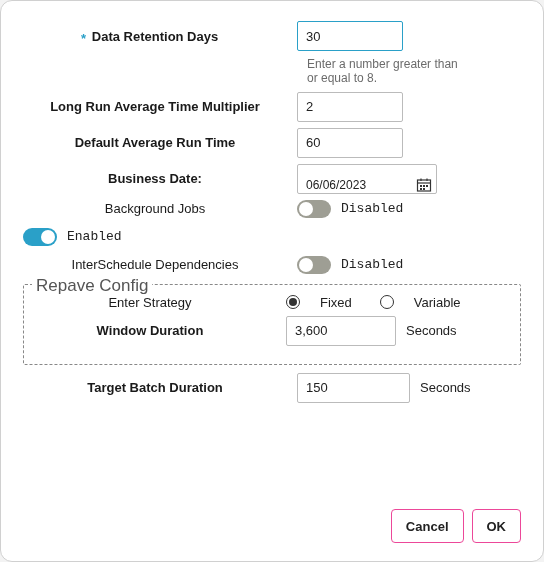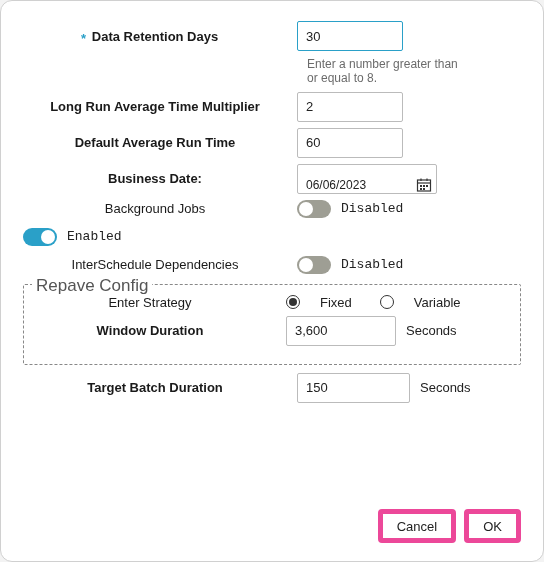--- a/index.html
+++ b/index.html
@@ -162,28 +162,29 @@
     color: #222;
   }
   
   .footer {
     position: absolute;
     bottom: 18px; right: 22px;
     display: flex;
     gap: 8px;
   }
   .btn {
-    border: 5px solid #ec4899;
+    border: 1px solid #ec4899;
     background: #fff;
     border-radius: 4px;
     height: 34px;
     padding: 0 14px;
     font-size: 13px;
     cursor: pointer;
     color: #222;
+    font-weight: bold;
   }
 </style>
 </head>
 <body>
 
 <div class="frame">
 
 
   <div class="form-row">
     <div class="label-col req" style="padding-left:0">Data Retention Days</div>

